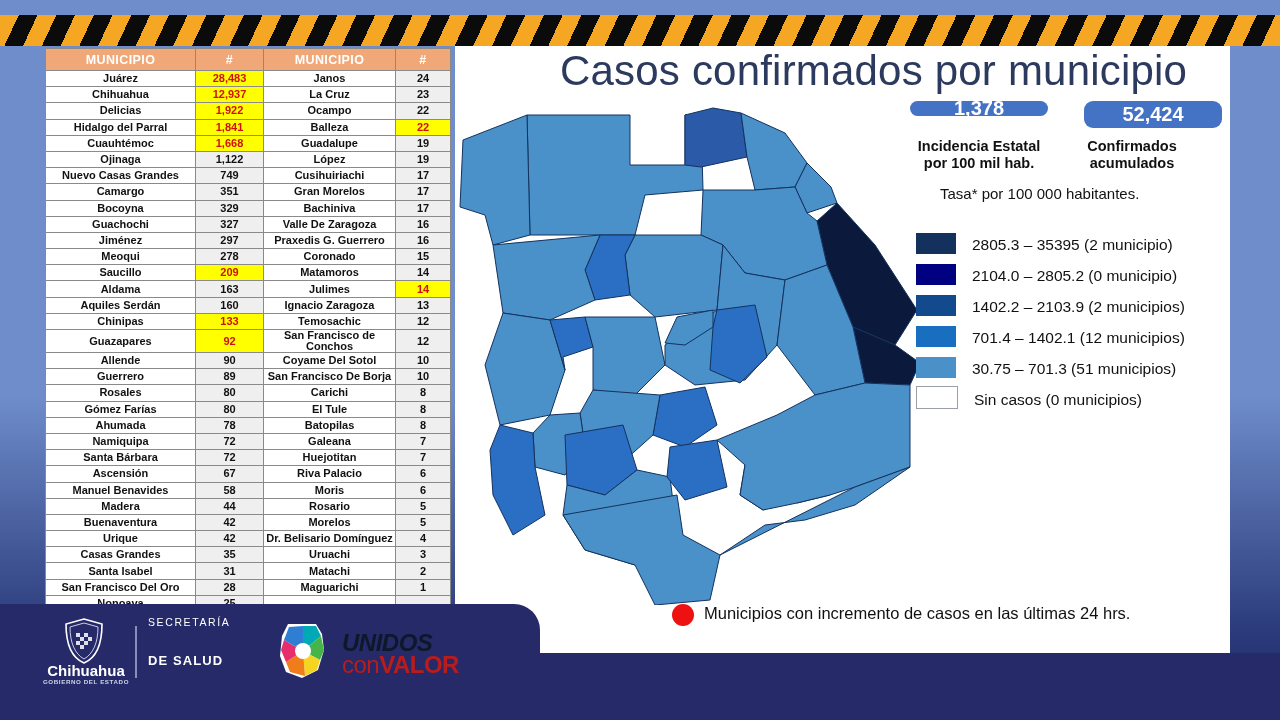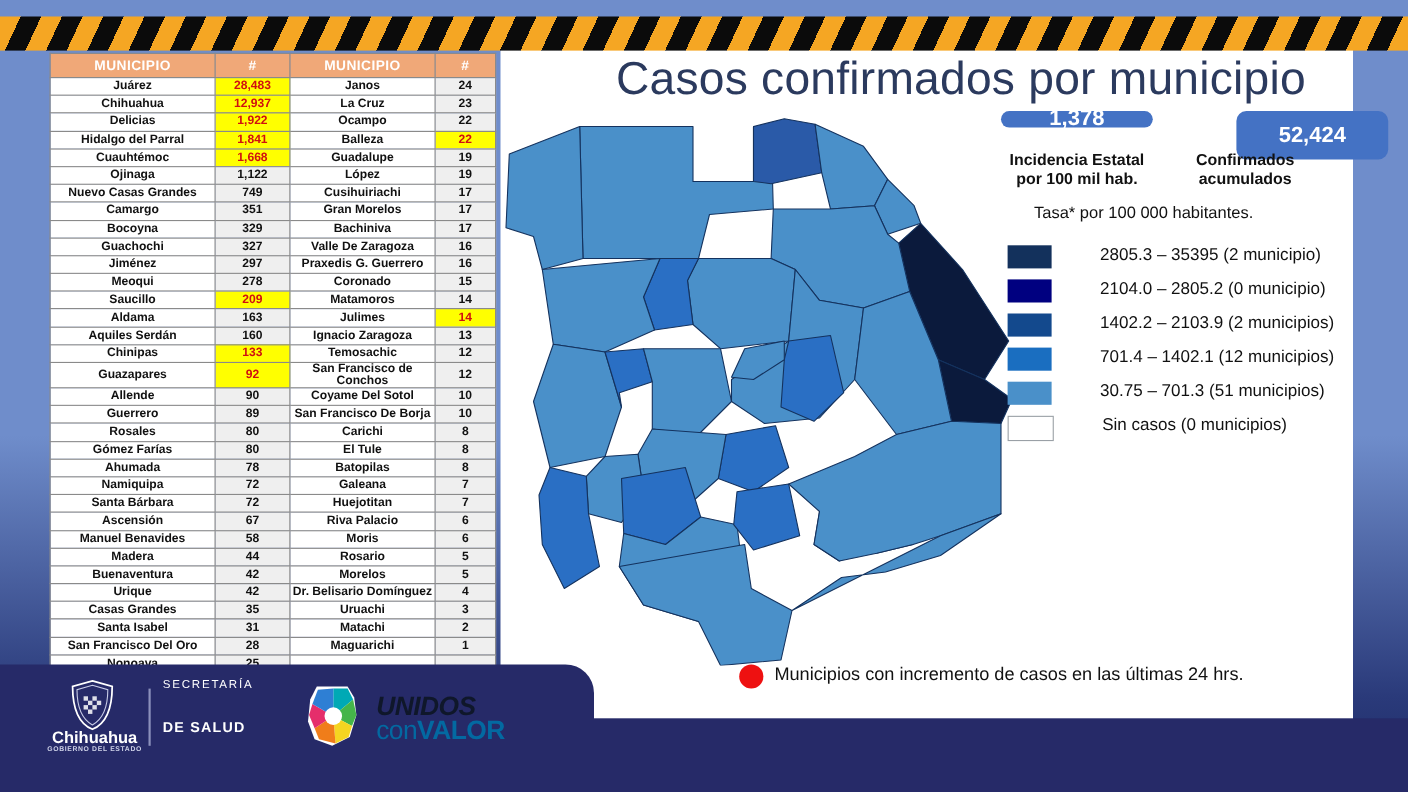--- a/index.html
+++ b/index.html
@@ -27,35 +27,35 @@
   #title .thin{font-weight:400;}
   #title .bold{font-weight:400;}
 
   
   .pill{
     position:absolute;border-radius:9px;background:#4472c4;
     color:#fff;font-weight:bold;font-size:20px;
     display:flex;align-items:center;justify-content:center;z-index:5;
   }
   #pill1{left:910px;top:101px;width:138px;height:15px;}
-  #pill2{left:1124px;top:101px;width:138px;height:44px;text-align:center;}
+  #pill2{left:1084px;top:101px;width:138px;height:27px;text-align:center;}
   .pill-cap{
     position:absolute;text-align:center;font-weight:bold;font-size:14.5px;
     color:#111;line-height:1.18;z-index:5;
   }
   #cap1{left:905px;top:138px;width:148px;}
   #cap2{left:1058px;top:138px;width:148px;}
   #tasa{
     position:absolute;left:940px;top:185px;font-size:15px;color:#111;z-index:5;
     white-space:nowrap;
   }
 
   
   #legend{position:absolute;left:916px;top:223px;z-index:5;}
-  .leg-row{display:flex;align-items:flex-start;height:31px;gap:28px;}
+  .leg-row{display:flex;align-items:flex-end;height:31px;}
   .leg-sw{width:40px;height:21px;flex:0 0 40px;}
   .leg-lb{margin-left:16px;font-size:15.5px;color:#111;white-space:nowrap;}
 
   
   #note{
     position:absolute;left:672px;top:604px;display:flex;align-items:flex-start;z-index:5;
   }
   #note .dot{width:22px;height:22px;border-radius:50%;background:#ee1111;flex:0 0 22px;}
   #note .txt{margin-left:10px;font-size:16.5px;color:#111;white-space:nowrap;}
   #fuente{
@@ -111,21 +111,21 @@
   #sec2{
     position:absolute;left:148px;top:653px;color:#fff;font-size:13px;
     font-weight:bold;letter-spacing:1.1px;z-index:8;
   }
   #ucv-map{position:absolute;left:272px;top:620px;width:62px;height:62px;z-index:8;}
   #ucv1{
     position:absolute;left:342px;top:629px;color:#0f172a;font-weight:bold;
     font-size:24px;letter-spacing:-.5px;z-index:8;font-style:italic;
   }
   #ucv2{
-    position:absolute;left:342px;top:651px;color:#0369a1;font-size:24px;
+    position:absolute;left:342px;top:651px;color:#b91c1c;font-size:24px;
     letter-spacing:-.5px;z-index:8;
   }
   #ucv2 b{font-weight:bold;}
   #ucv2 span.thin{font-weight:400;}
 
   #map{position:absolute;left:455px;top:95px;width:470px;height:510px;z-index:3;}
 </style>
 </head>
 <body>
 

